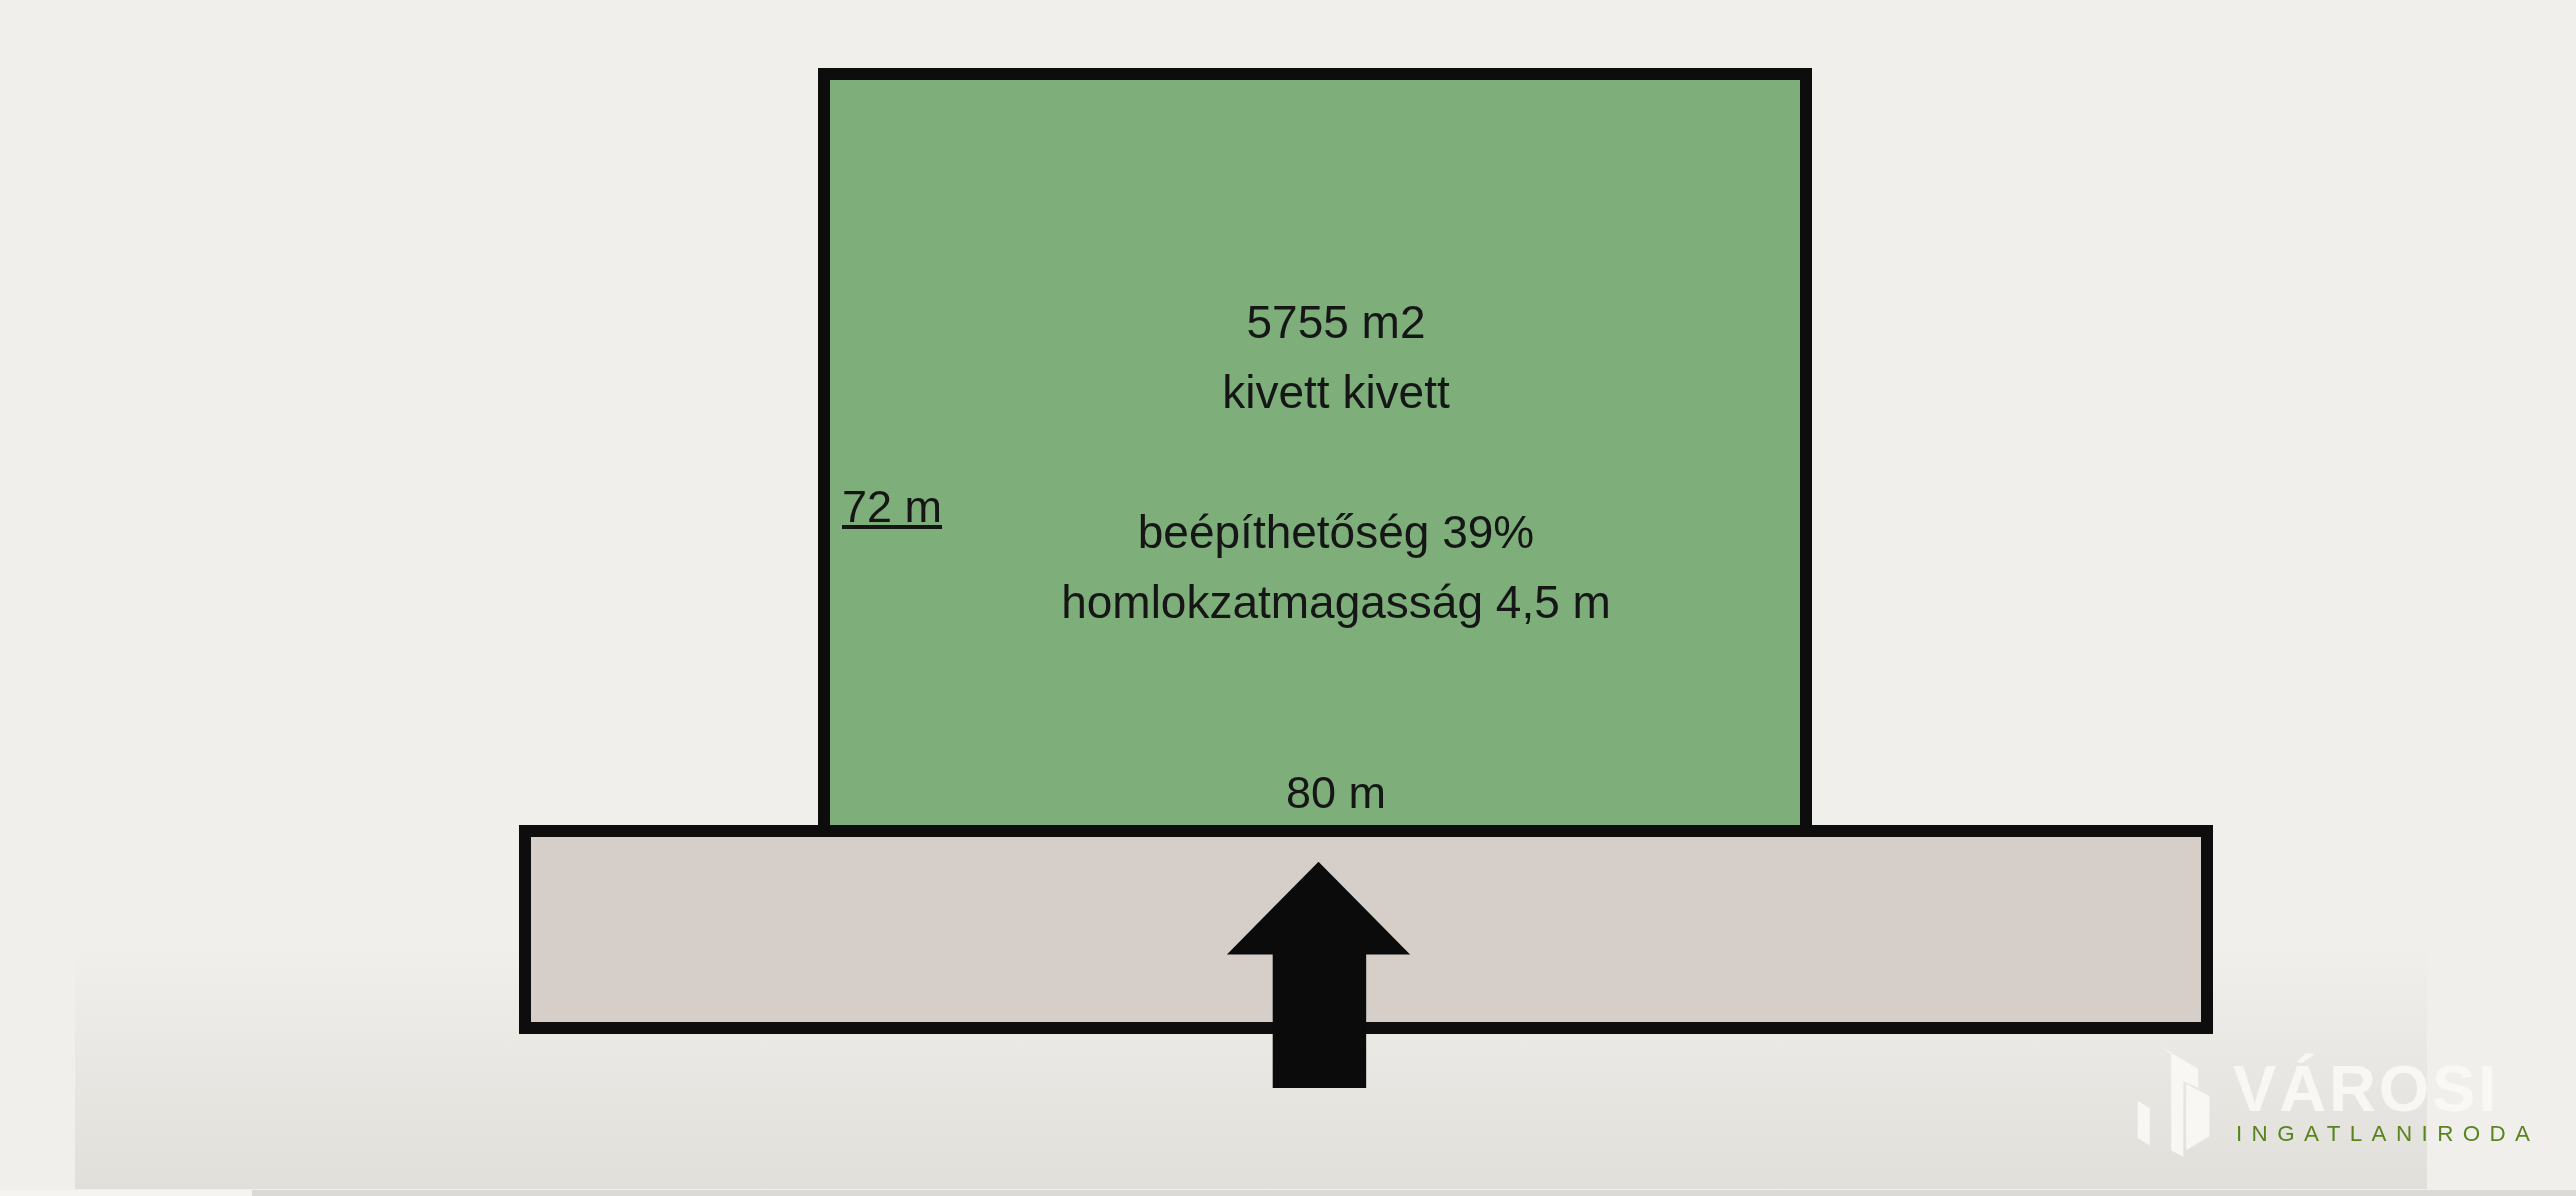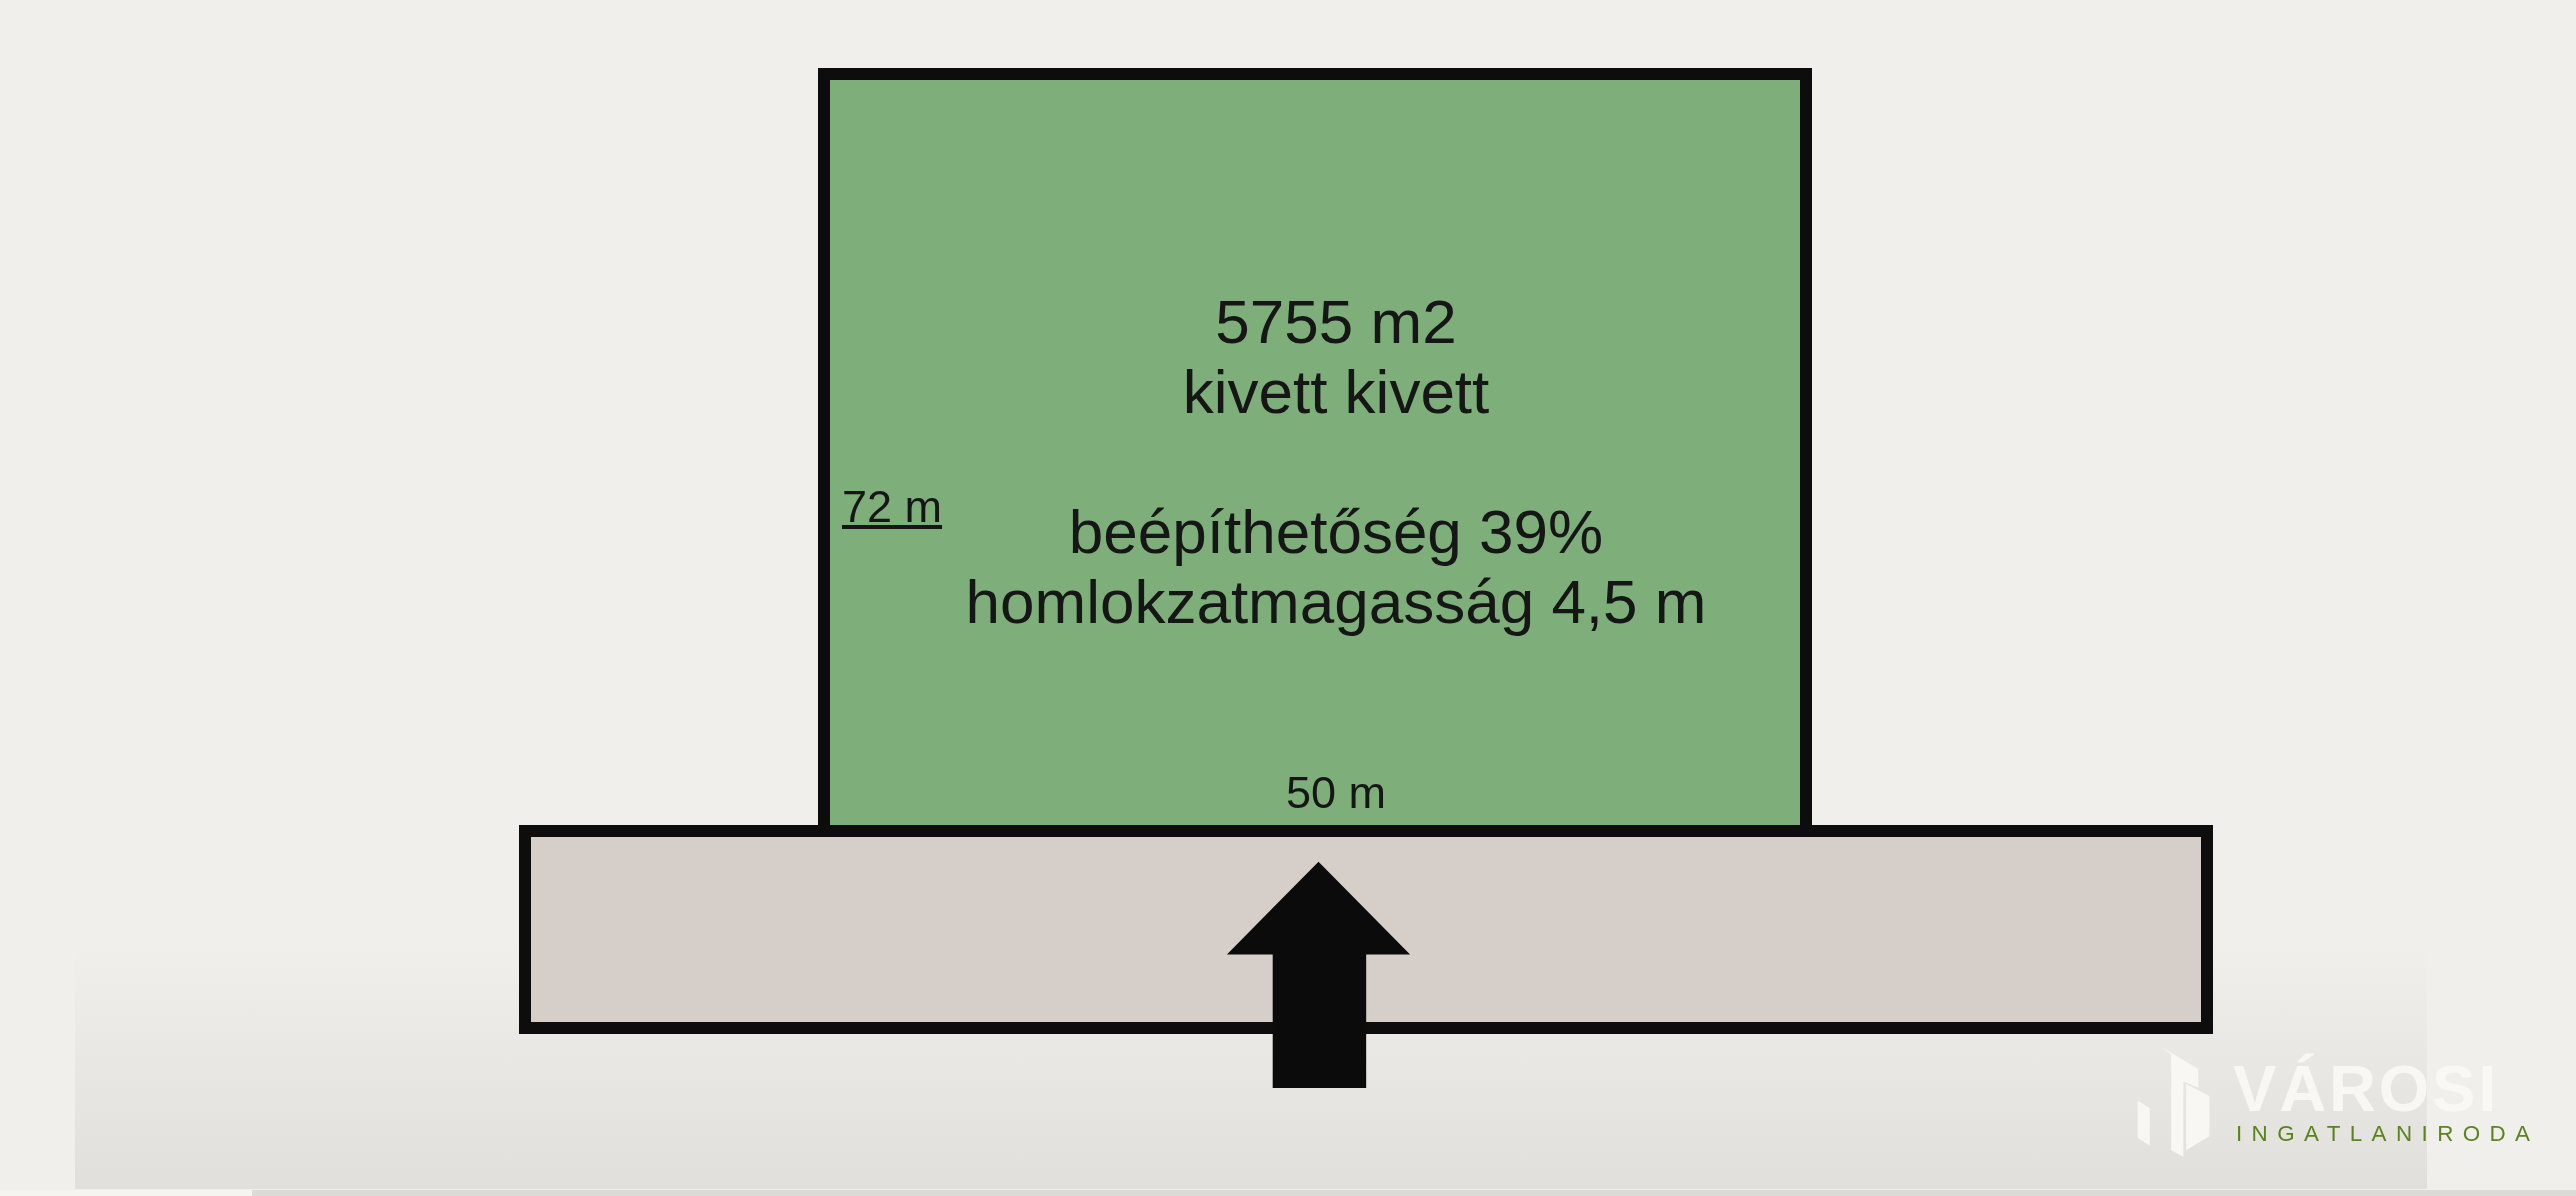--- a/index.html
+++ b/index.html
@@ -23,21 +23,21 @@
     z-index:1;
   }
   
   .plot{
     position:absolute;left:818px;top:68px;width:994px;height:769px;
     box-sizing:border-box;border:12px solid #0D0D0D;background:#7EAF7B;
     z-index:2;
   }
   .plot-text{
     position:absolute;left:851px;width:970px;top:287px;
-    text-align:center;font-size:62px;line-height:70px;z-index:3;
+    text-align:center;font-size:46px;line-height:70px;z-index:3;
   }
   .plot-text .ln{height:70px;}
   .plot-text .spacer{height:70px;}
   .dim-depth{
     position:absolute;left:842px;top:483px;font-size:45px;line-height:47px;z-index:3;text-decoration:underline;
   }
   .dim-width{
     position:absolute;left:851px;width:970px;top:769px;text-align:center;
     font-size:45px;line-height:47px;z-index:3;
   }
@@ -75,21 +75,21 @@
   <div class="plot-text">
     <div class="ln">5755 m2</div>
     <div class="ln">kivett kivett</div>
     <div class="spacer"></div>
     <div class="ln">beépíthetőség 39%</div>
     <div class="ln">homlokzatmagasság 4,5 m</div>
   </div>
 
   <div class="dim-depth">72 m</div>
 
-  <div class="dim-width">50 m</div>
+  <div class="dim-width">80 m</div>
 
   <svg class="arrow" viewBox="0 0 200 245" xmlns="http://www.w3.org/2000/svg">
     <polygon points="100,2 198,101 151,101 151,244 51,244 51,101 2,101" fill="#0B0B0B"></polygon>
   </svg>
 
   <div class="watermark">
     <svg class="wm-icon" viewBox="0 0 92 132" xmlns="http://www.w3.org/2000/svg">
       <polygon points="7,62 20,70 20,110 7,102" fill="#FAF9F6"></polygon>
       <polygon points="32,4 72,28 72,48 56,41 56,122 43,115 43,12" fill="#FAF9F6"></polygon>
       <polygon points="59,44 84,57 84,100 59,115" fill="#FAF9F6"></polygon>

